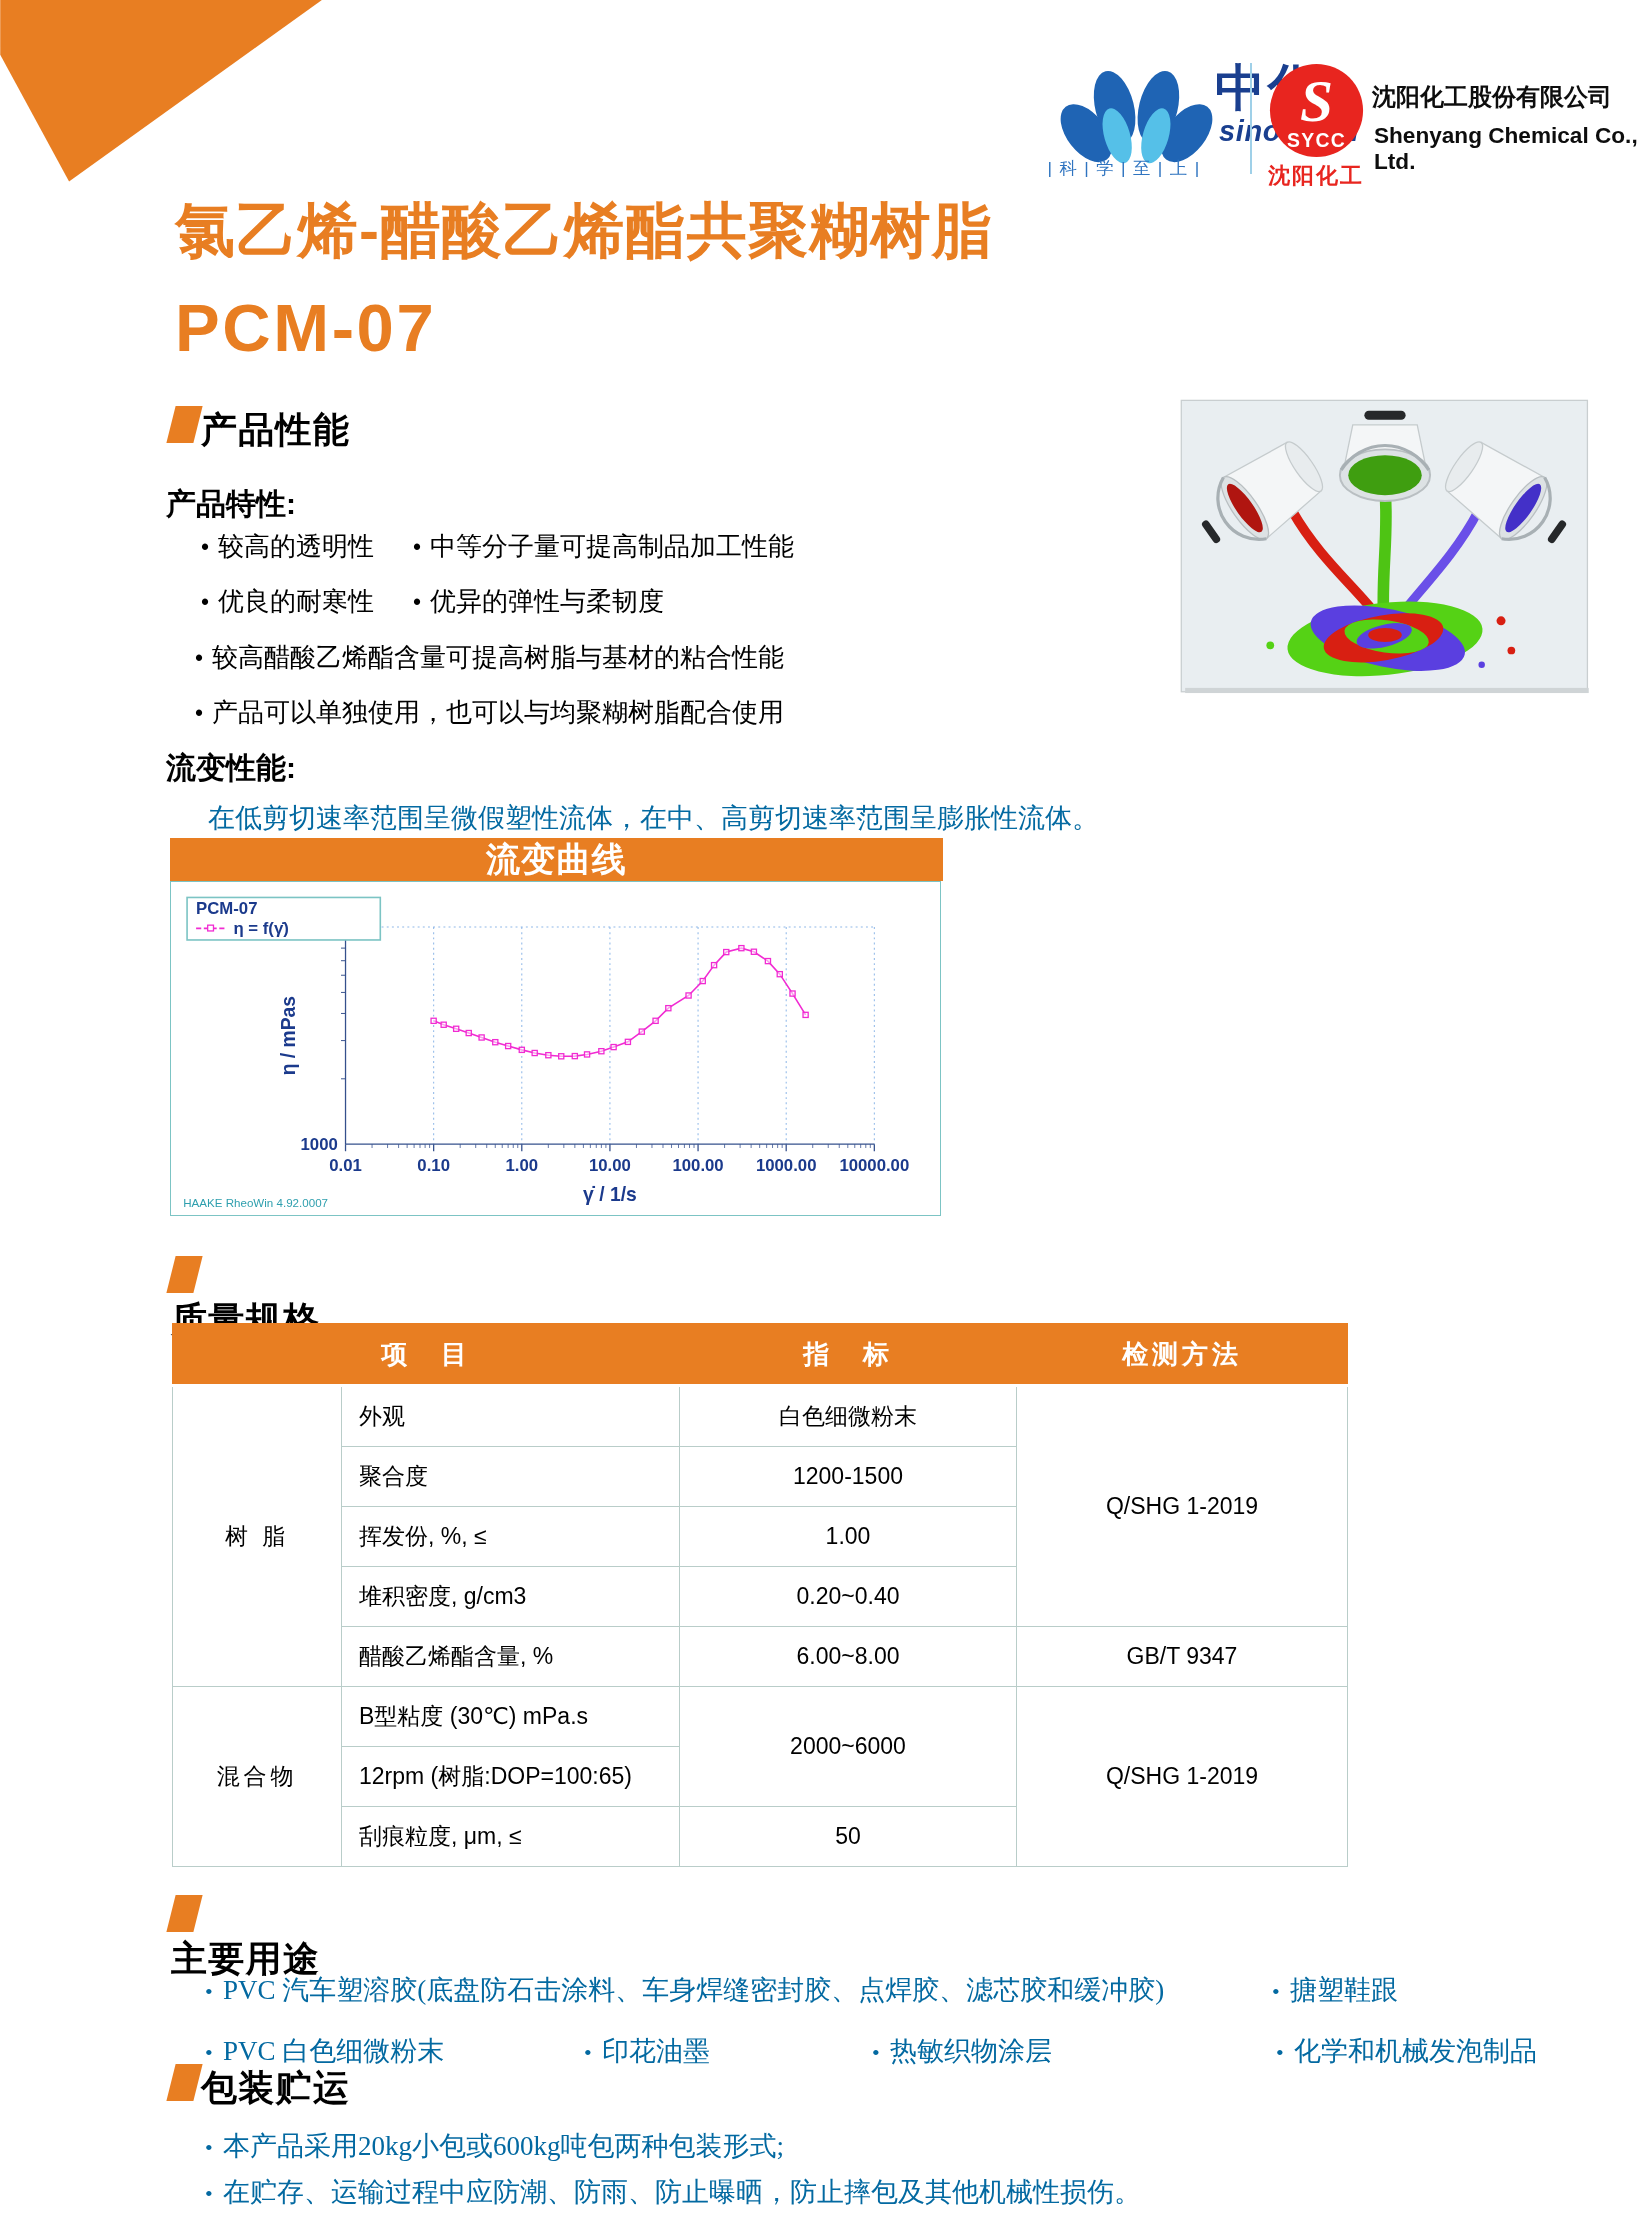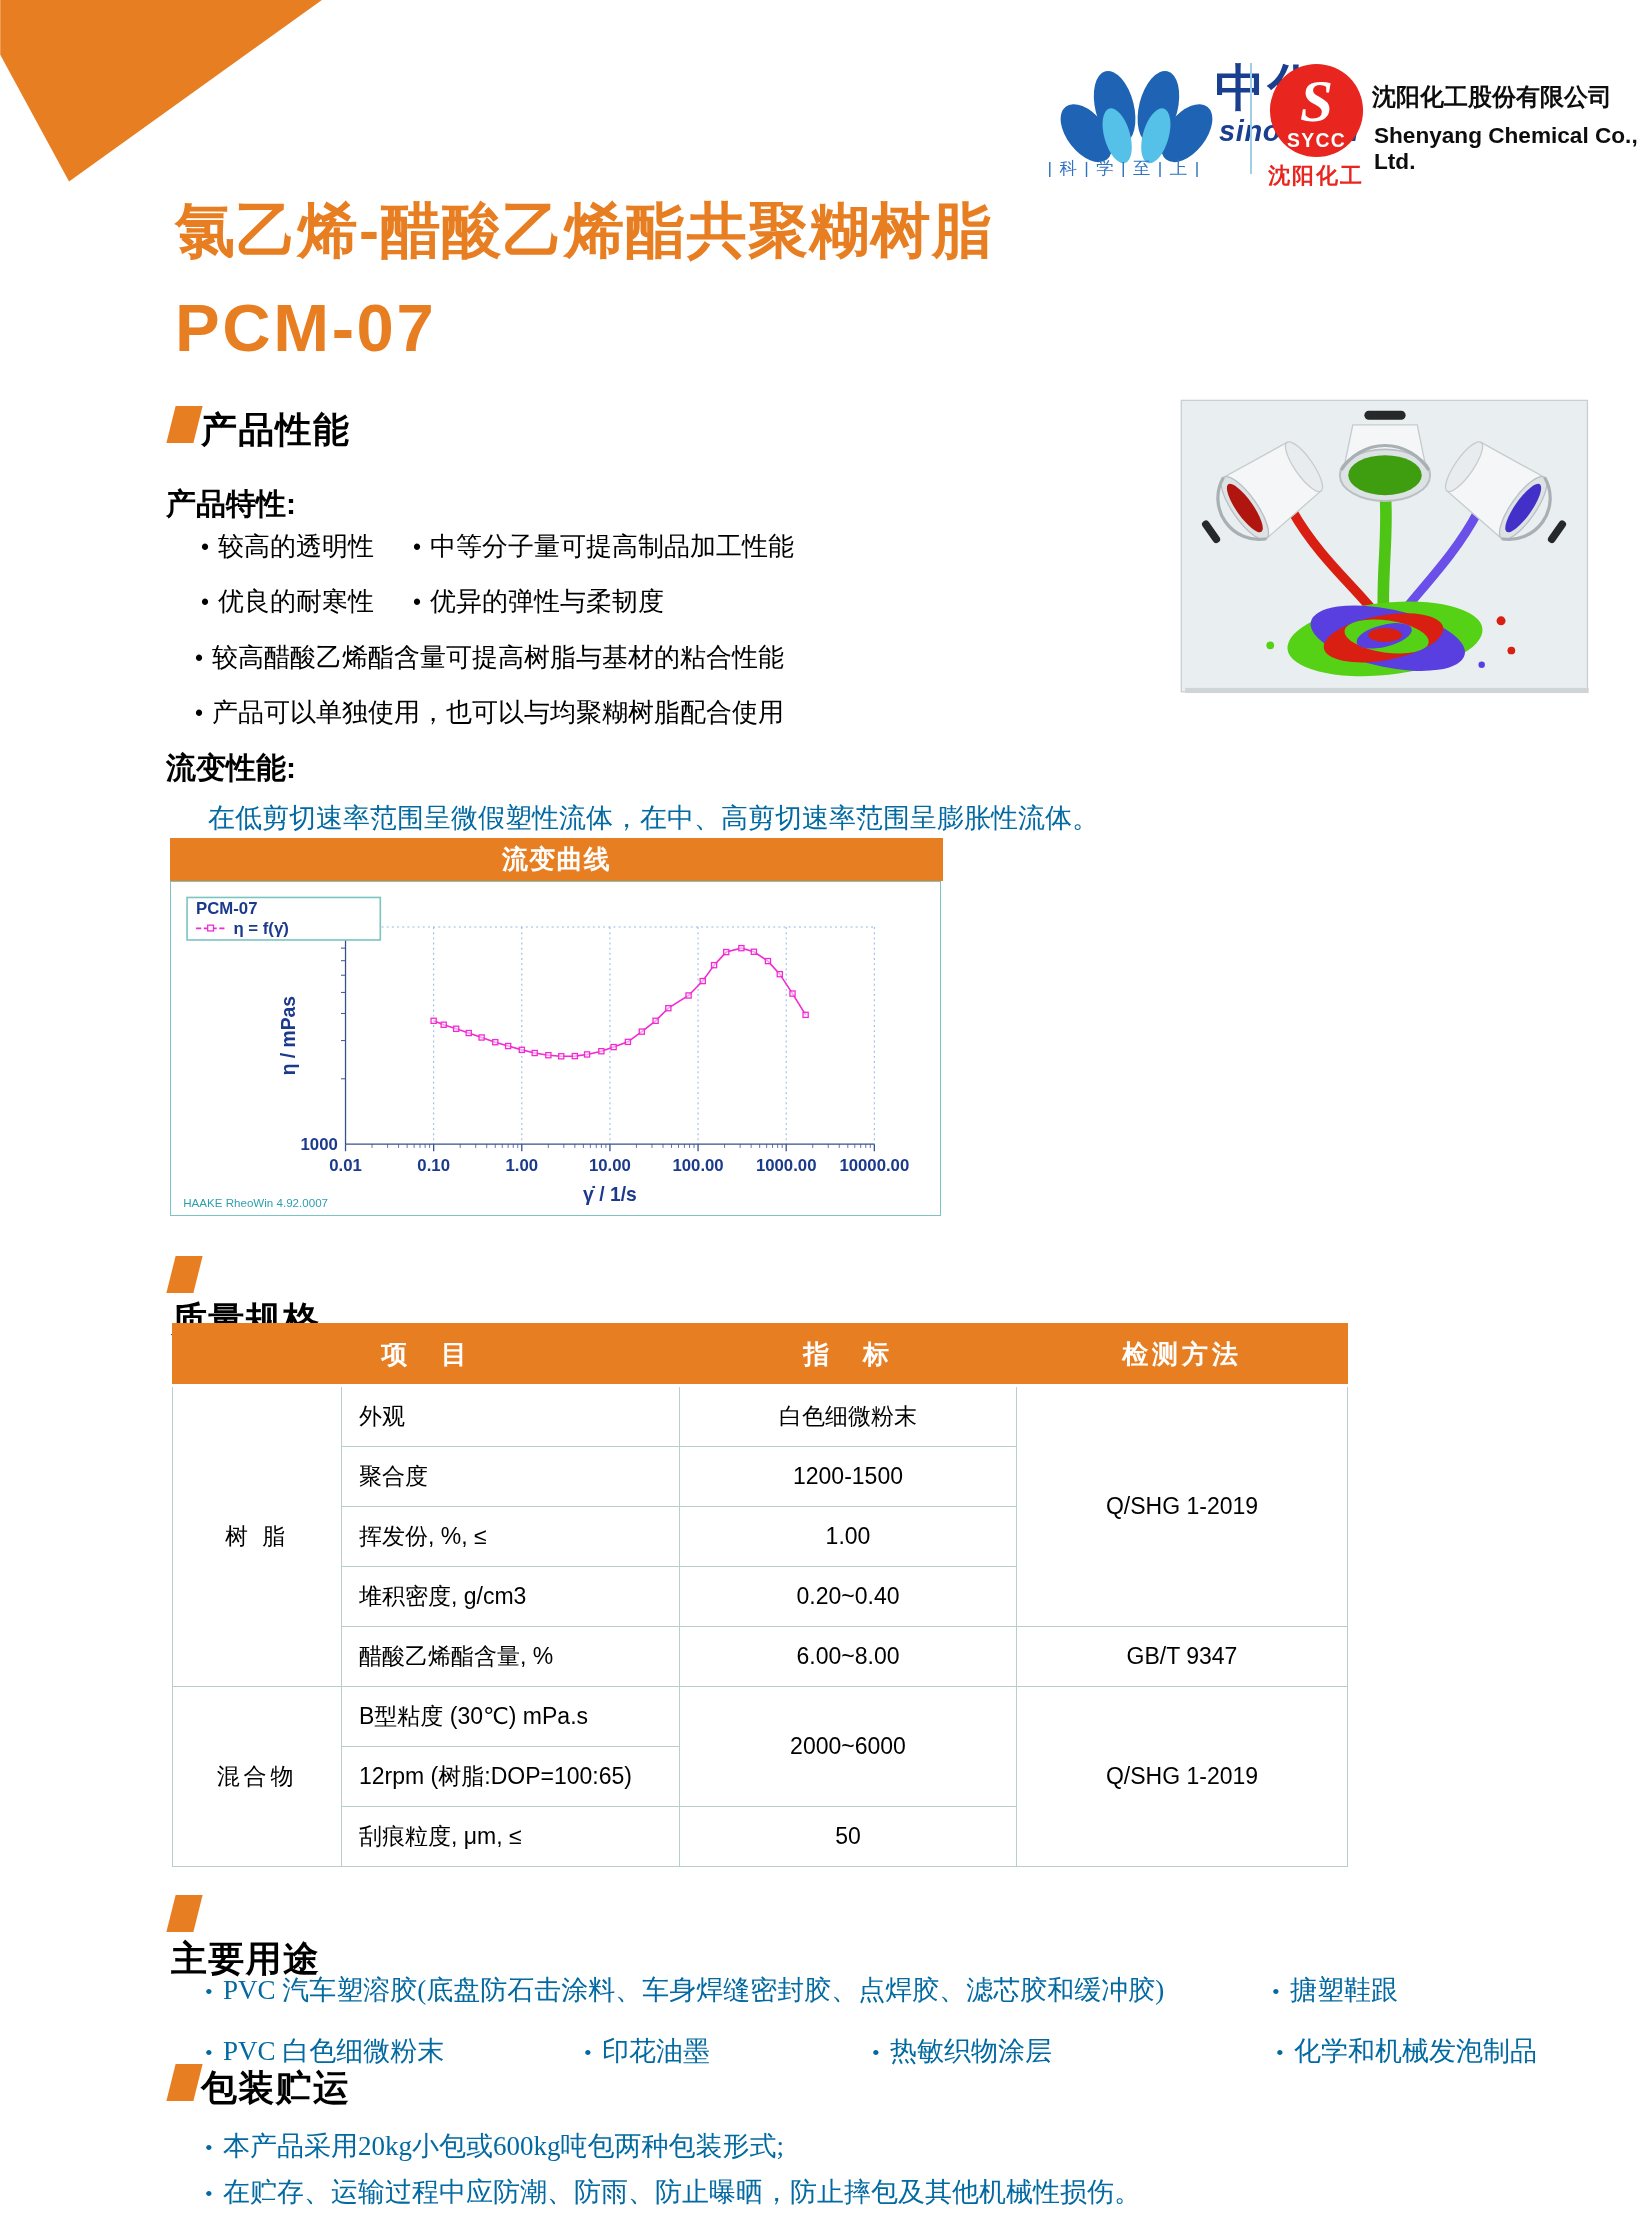--- a/index.html
+++ b/index.html
@@ -26,21 +26,21 @@
   .h2 .h2-text{font-size:36px;font-weight:bold;color:#000;letter-spacing:1.3px;}
   .h2 .h2-sub{font-size:34px;font-weight:bold;color:#000;margin-left:2.6px;}
   .h3{font-size:30px;font-weight:bold;color:#000;}
   
   .feat{font-size:26px;color:#000;white-space:nowrap;}
   .feat::before{content:"•";margin-right:9px;font-size:23px;}
   .serif{font-family:"Liberation Serif","DejaVu Serif",serif;font-size:27px;color:#0369a1;white-space:nowrap;}
   .bullet-serif::before{content:"•";margin-right:10.3px;font-size:22px;}
   
   .chart-bar{left:170px;top:838px;width:773px;height:43px;background:#e87e22;display:flex;align-items:center;justify-content:center;}
-  .chart-bar-title{color:#fff;font-size:26px;font-weight:bold;letter-spacing:1.3px;}
+  .chart-bar-title{color:#fff;font-size:34px;font-weight:bold;letter-spacing:1.3px;}
   .chart-panel{left:170px;top:881px;width:769px;height:333px;background:#fff;border:1.9px solid #7cc4c4;}
   .tick{font:bold 26px "Liberation Sans",sans-serif;fill:#1b3a8c;}
   .axis-title{font:bold 30px "Liberation Sans",sans-serif;fill:#1b3a8c;}
   .leg{font:bold 26px "Liberation Sans",sans-serif;fill:#1b3a8c;}
   .chart-footer{font:18px "Liberation Sans",sans-serif;fill:#2e9fae;}
   
   .spec-table{left:172px;top:1323px;border-collapse:collapse;table-layout:fixed;}
   .spec-table th{background:#e87e22;color:#fff;font-size:26px;font-weight:bold;height:58px;letter-spacing:3.9px;border:1.3px solid #e87e22;border-bottom:3.9px solid #fff;}
   .spec-table td{border:1.3px solid #b9cdc9;font-size:23px;color:#000;height:57px;background:#fff;}
   .spec-table td.group{text-align:center;letter-spacing:3.9px;}

